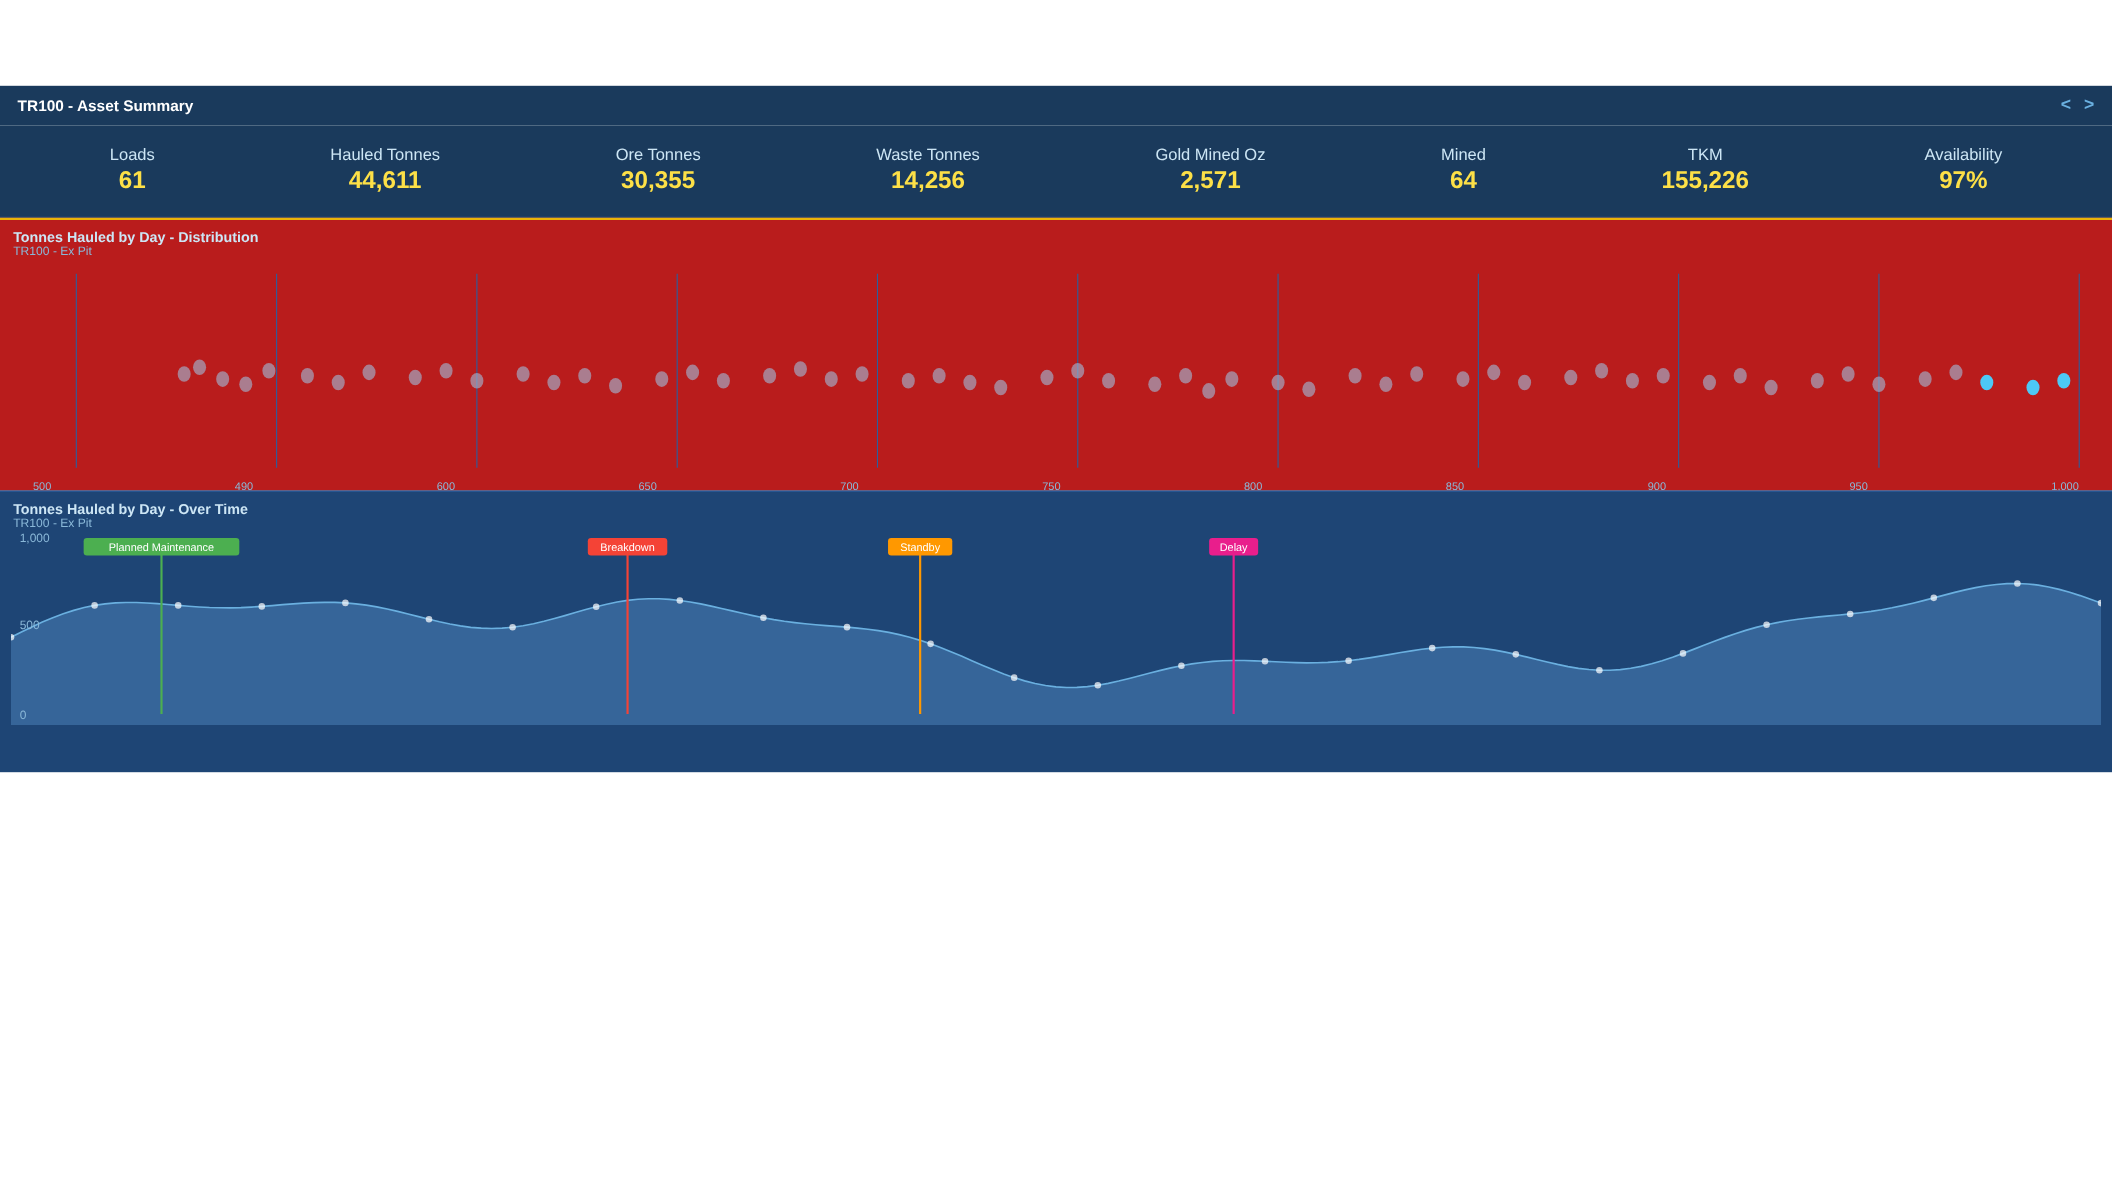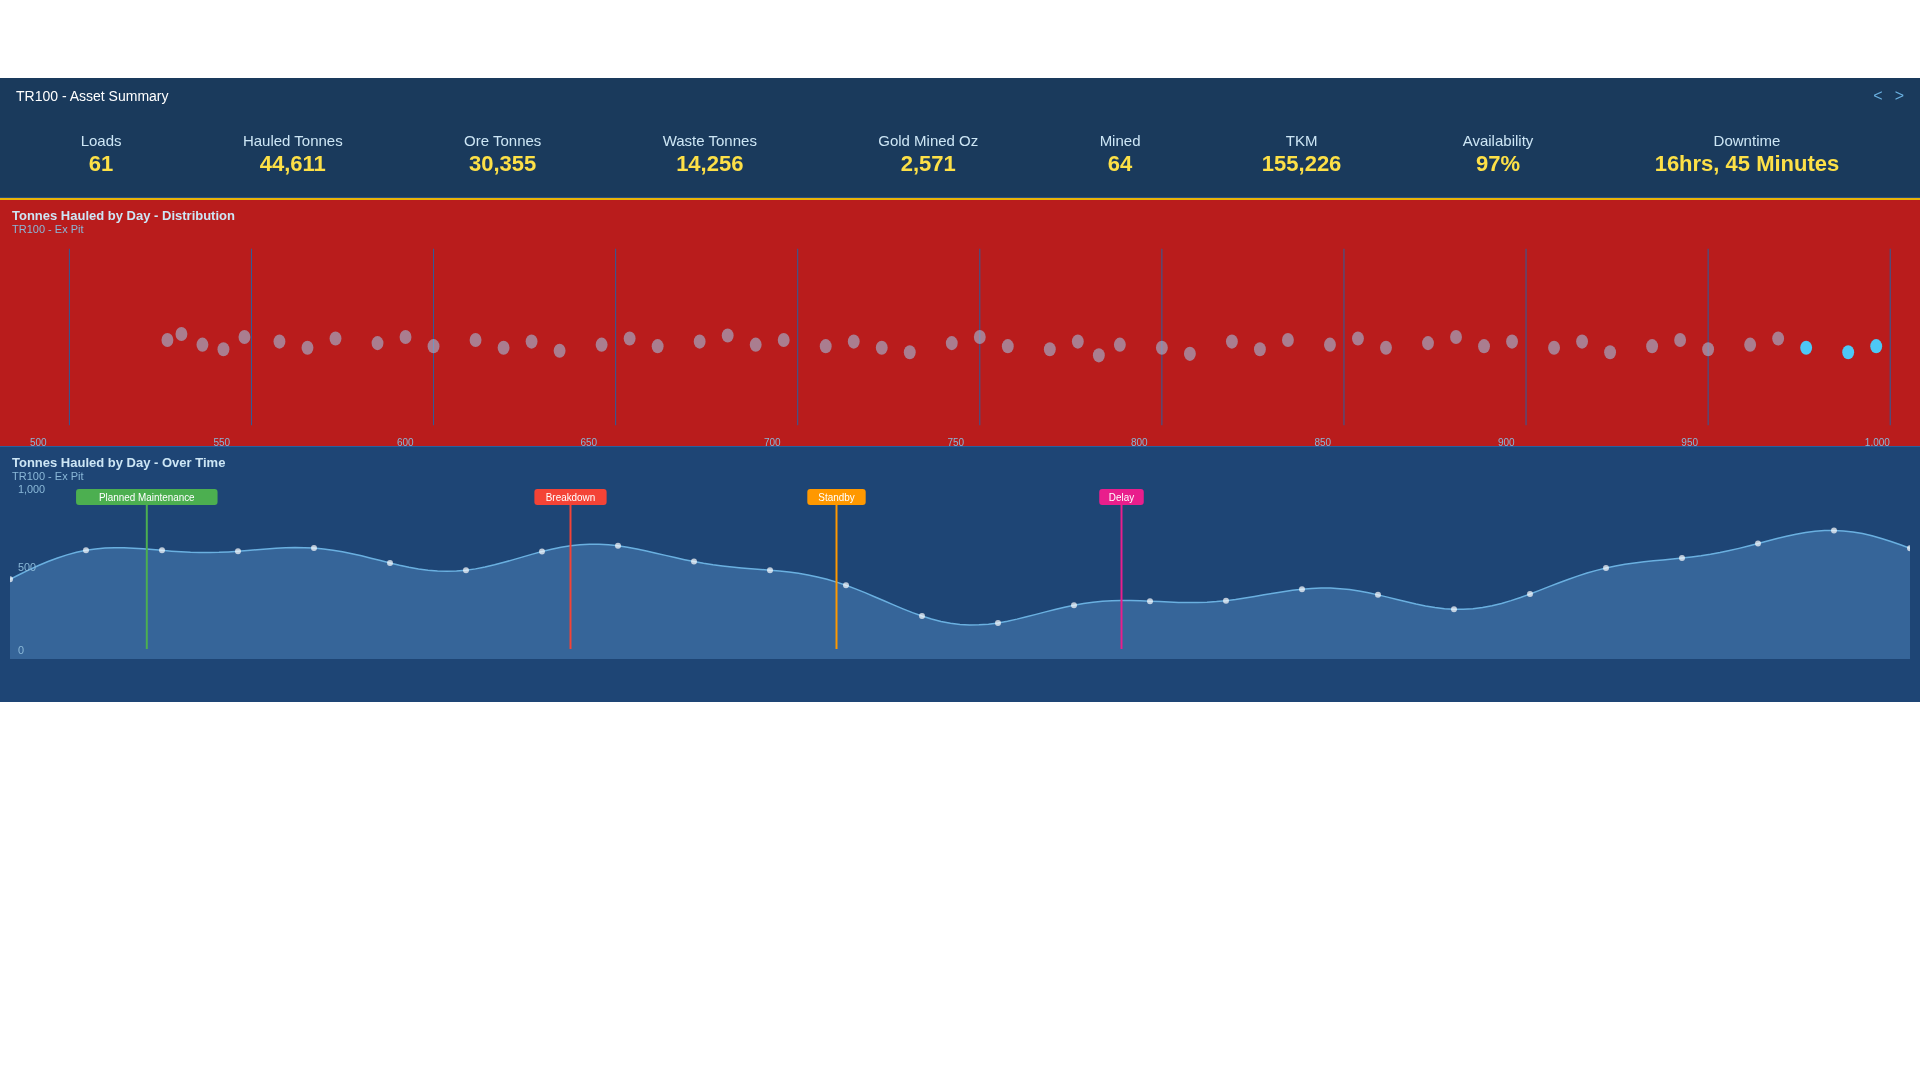--- a/index.html
+++ b/index.html
@@ -18,20 +18,21 @@
     }
 
     
     .title-bar {
       background: #1a3a5c;
       height: 36px;
       display: flex;
       align-items: center;
       justify-content: space-between;
       padding: 0 16px;
+      font-weight: bold;
     }
     .title-bar-text {
       color: #fff;
       font-size: 14px;
     }
     .title-bar-nav {
       display: flex;
       gap: 12px;
     }
     .nav-arrow {
@@ -165,24 +166,20 @@
       <div class="stat-label">Mined</div>
                     <div class="stat-value">64</div>
     </div>
     <div class="stat-item">
       <div class="stat-label">TKM</div>
                     <div class="stat-value">155,226</div>
     </div>
     <div class="stat-item">
       <div class="stat-label">Availability</div>
                     <div class="stat-value">97%</div>
-    </div>
-    <div class="stat-item">
-      <div class="stat-label">Downtime</div>
-                    <div class="stat-value">16hrs, 45 Minutes</div>
     </div>
   </div>
 
 <div class="distribution-panel">
   <div class="panel-header">
     <div class="panel-title">Tonnes Hauled by Day - Distribution</div>
     <div class="panel-subtitle">TR100 - Ex Pit</div>
   </div>
   <div class="dist-chart-container">
     <svg class="dist-svg" id="dist-svg" viewBox="0 0 1920 170" preserveAspectRatio="none">
@@ -250,21 +247,21 @@
         <circle cx="1716" cy="95.39999999999999" r="6" fill="rgba(160,190,220,0.6)"></circle>
         <circle cx="1758.4615384615386" cy="91.5" r="6" fill="rgba(160,190,220,0.6)"></circle>
         <circle cx="1786.7692307692307" cy="86.3" r="6" fill="rgba(160,190,220,0.6)"></circle>
         <circle cx="1815.076923076923" cy="94.1" r="6" fill="#4dc8f5"></circle>
         <circle cx="1857.5384615384614" cy="98" r="6" fill="#4dc8f5"></circle>
         <circle cx="1885.8461538461538" cy="92.80000000000001" r="6" fill="#4dc8f5"></circle>
       </svg>
   </div>
   <div class="x-axis-labels" id="dist-x-labels">
       <span>500</span>
-      <span>550</span>
+      <span>490</span>
       <span>600</span>
       <span>650</span>
       <span>700</span>
       <span>750</span>
       <span>800</span>
       <span>850</span>
       <span>900</span>
       <span>950</span>
       <span>1,000</span>
     </div>

